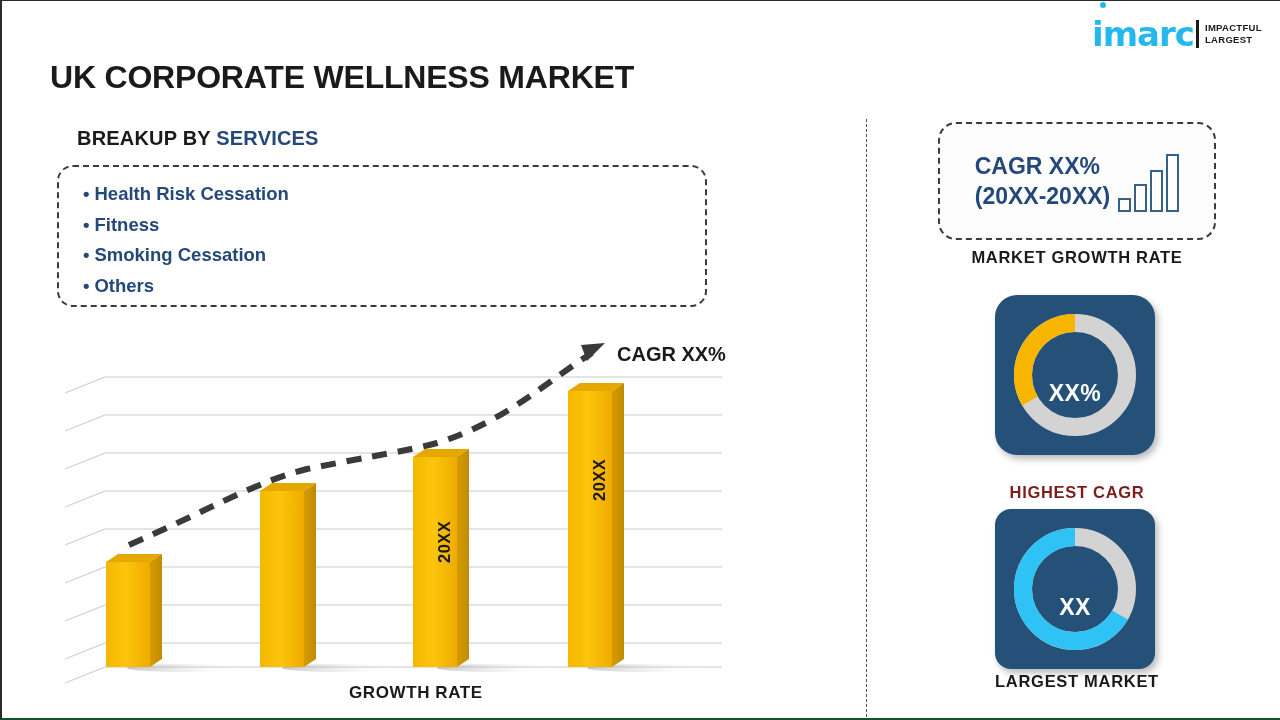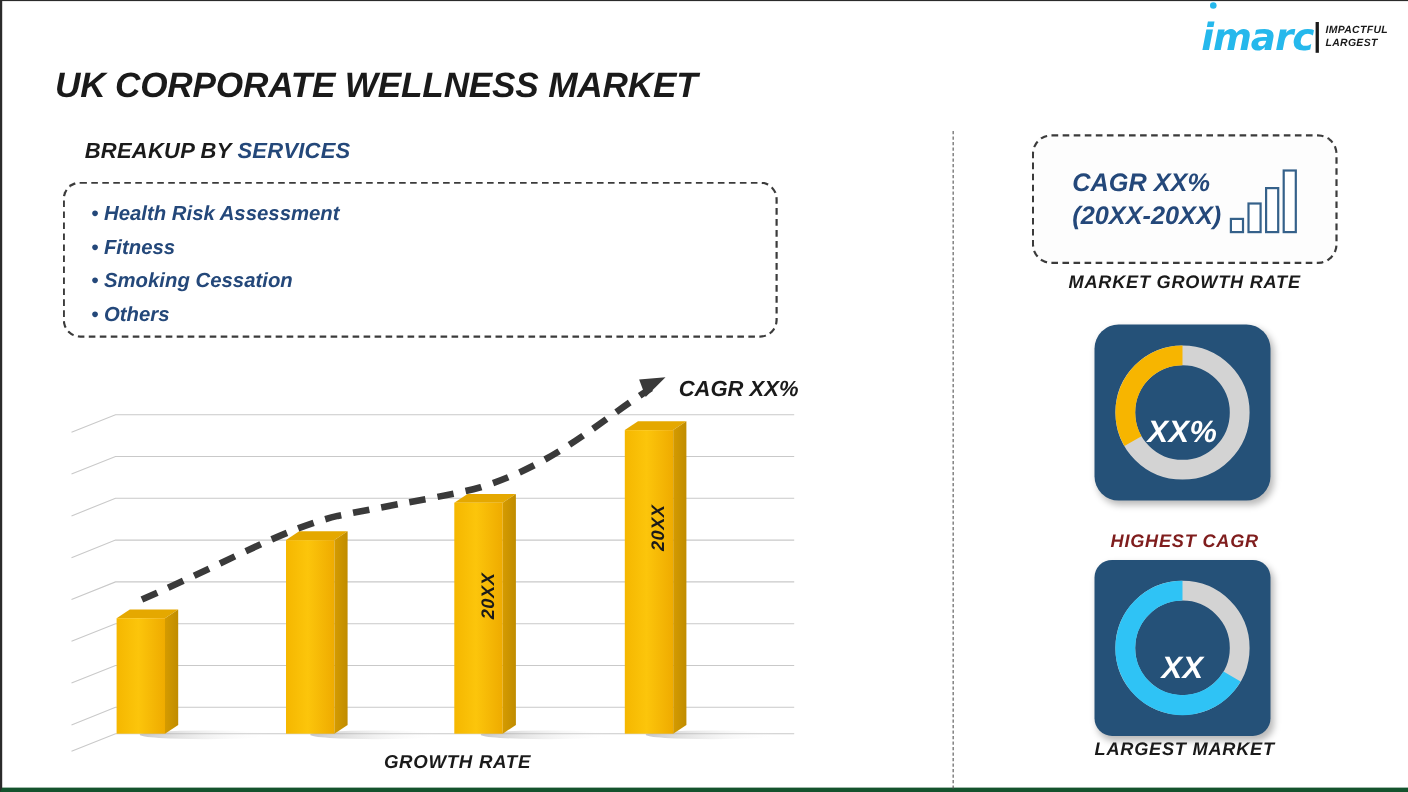--- a/index.html
+++ b/index.html
@@ -8,22 +8,21 @@
     background: #ffffff;
     font-family: "Liberation Sans", sans-serif;
     overflow: hidden;
   }
   #page {
     position: relative;
     width: 1280px; height: 720px;
     background: #ffffff;
     border-left: 2px solid #2b2b2b;
     border-top: 1px solid #2b2b2b;
-    border-bottom: 4px solid #14532d;
-    font-style: italic;
+    border-bottom: 2px solid #14532d;
   }
 
   
   #logo {
     position: absolute; left: 1090px; top: 10px;
     width: 180px; height: 46px;
     display: flex; align-items: center; gap: 0px;
   }
   #logo-word {
     font-family: "DejaVu Sans", sans-serif;
@@ -130,21 +129,21 @@
     width: 160px; height: 160px;
     border-radius: 22px;
     display: flex; align-items: center; justify-content: center;
     box-shadow: 3px 4px 7px rgba(0,0,0,0.28);
   }
   #donut-card-1 { left: 993px; top: 294px; }
   #donut-card-2 { left: 993px; top: 508px; }
   .donut-center {
     position: absolute; left: 0; top: 0; width: 160px; height: 196px;
     display: flex; align-items: center; justify-content: center;
-    font-size: 28px; font-weight: 700; color: #ffffff;
+    font-size: 23px; font-weight: 700; color: #ffffff;
     letter-spacing: 0.5px;
   }
   #caption-cagr  { position: absolute; left: 900px; top: 482px; width: 350px; text-align: center;
                    font-size: 16.5px; font-weight: 700; color: #7f1d1d; letter-spacing: 0.7px; }
   #caption-market{ position: absolute; left: 900px; top: 671px; width: 350px; text-align: center;
                    font-size: 16.5px; font-weight: 700; color: #1a1a1a; letter-spacing: 0.7px; }
   #caption-growth-rate { position: absolute; left: 900px; top: 247px; width: 350px; text-align: center;
                    font-size: 16.5px; font-weight: 700; color: #1a1a1a; letter-spacing: 0.7px; }
 </style>
 </head>
@@ -162,21 +161,21 @@
     </div>
   </div>
 
   <div id="breakup-heading">
     <span class="plain">BREAKUP BY </span><span class="accent">SERVICES</span>
   </div>
 
   <div id="title">UK CORPORATE WELLNESS MARKET</div>
 
   <div id="services-box">
-    <div class="service-item"><span class="bullet">•</span><span>Health Risk Assessment</span></div>
+    <div class="service-item"><span class="bullet">•</span><span>Health Risk Cessation</span></div>
     <div class="service-item"><span class="bullet">•</span><span>Fitness</span></div>
     <div class="service-item"><span class="bullet">•</span><span>Smoking Cessation</span></div>
     <div class="service-item"><span class="bullet">•</span><span>Others</span></div>
   </div>
 
   <div id="chart">
     <svg width="700" height="380" viewBox="0 0 700 380">
       <defs>
         <linearGradient id="barFace" x1="0" y1="0" x2="1" y2="0">
           <stop offset="0%" stop-color="#f5b700"></stop>

